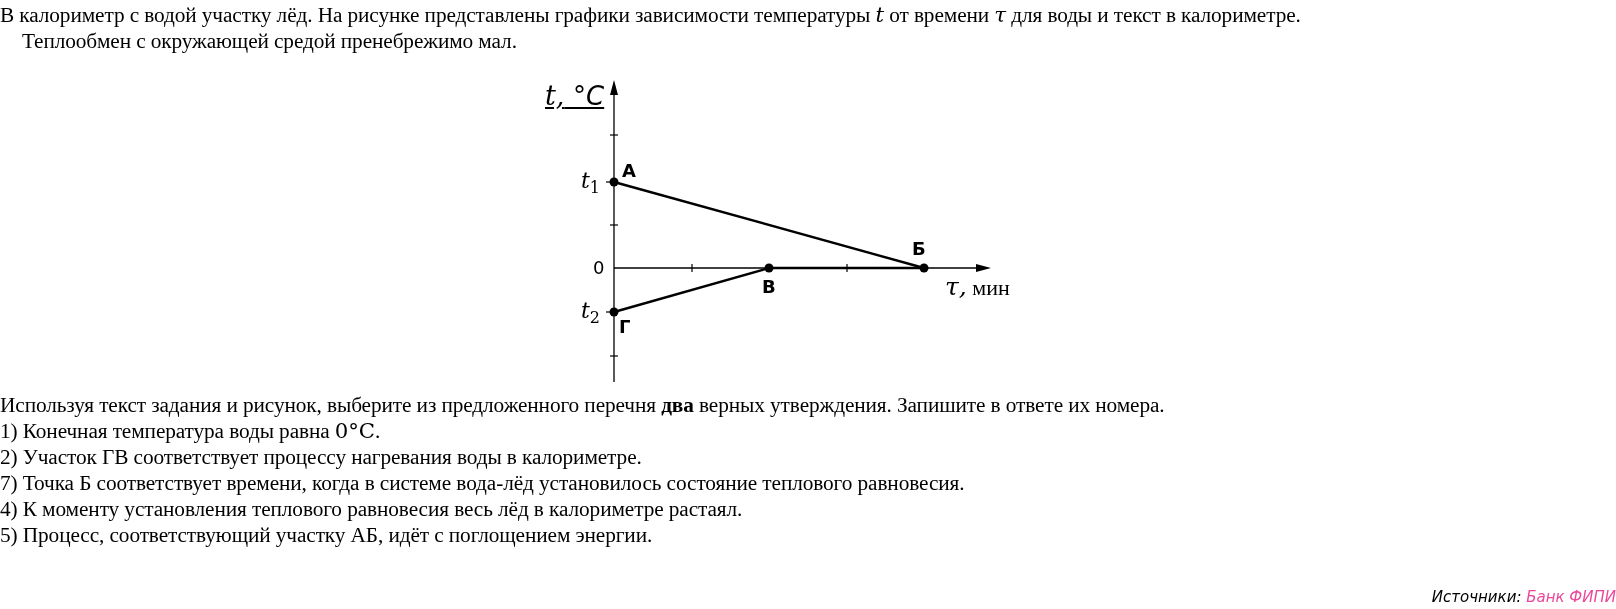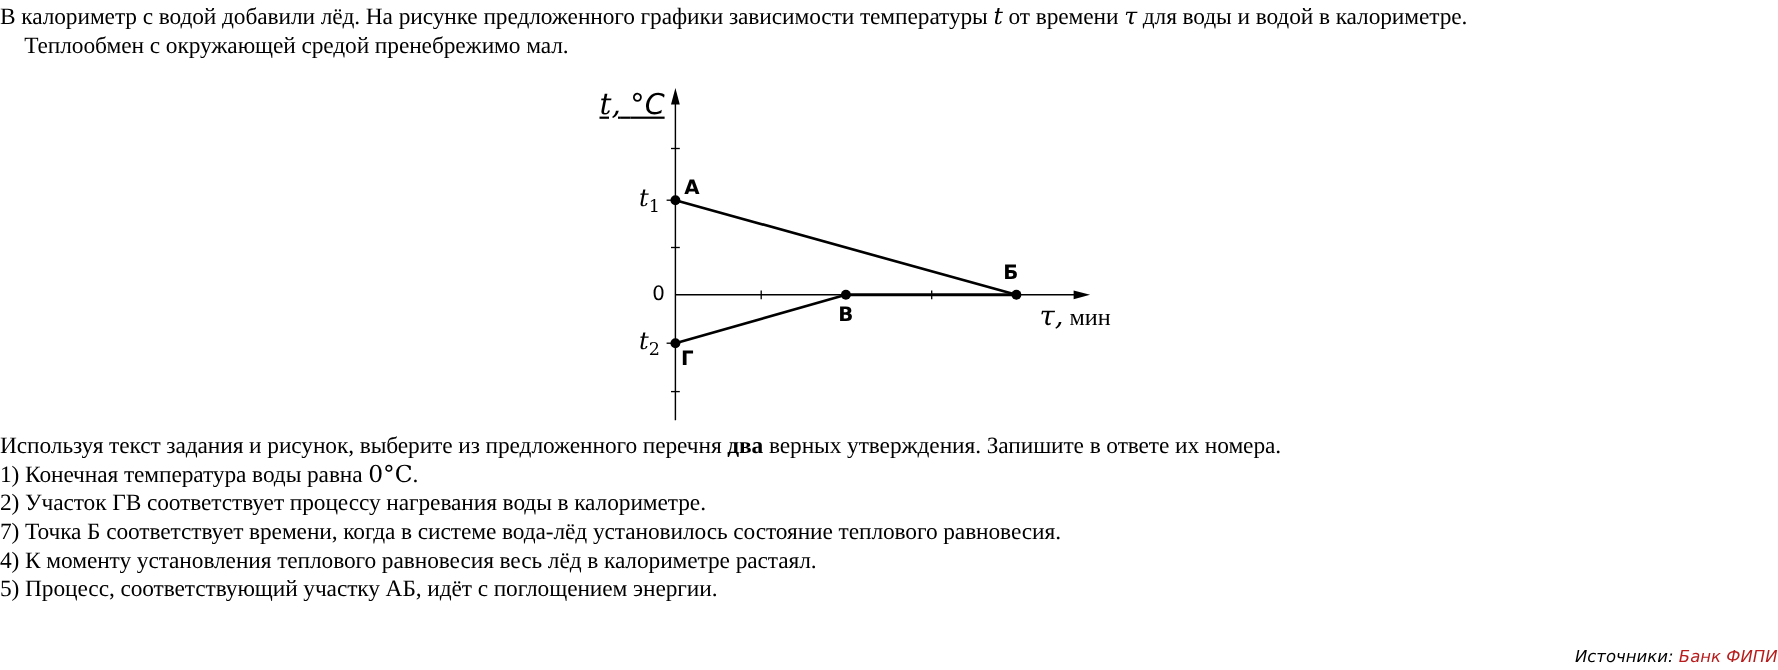--- a/index.html
+++ b/index.html
@@ -14,27 +14,27 @@
   .bold { font-weight: bold; }
   .chart { position: absolute; left: 540px; top: 70px; width: 520px; height: 330px; }
   .chart svg { position: absolute; left: 0; top: 0; }
   .lbl { position: absolute; white-space: nowrap; }
   .math { font-family: "DejaVu Serif", serif; font-style: italic; }
   .sans { font-family: "DejaVu Sans", sans-serif; }
   .source {
     position: absolute; right: 0; top: 588px; font-family: "DejaVu Sans", sans-serif;
     font-size: 15px; font-style: italic; color: #000; white-space: nowrap;
   }
-  .source .link { color: #b91c1c; }
+  .source .link { color: #ec4899; }
 </style>
 </head>
 <body>
 
 <div class="para" style="top:2px;">
-  <span>В калориметр с водой добавили лёд. На рисунке предложенного графики зависимости температуры </span><span class="math">t</span><span> от времени </span><span class="math">τ</span><span> для воды и водой в калориметре.</span>
+  <span>В калориметр с водой участку лёд. На рисунке представлены графики зависимости температуры </span><span class="math">t</span><span> от времени </span><span class="math">τ</span><span> для воды и текст в калориметре.</span>
 </div>
 <div class="para" style="top:28px;padding-left:22px;">Теплообмен с окружающей средой пренебрежимо мал.</div>
 
 <div class="chart">
   <svg width="520" height="330" viewBox="0 0 520 330">
 
     <line x1="74" y1="312" x2="74" y2="16" stroke="#000" stroke-width="1.3"></line>
     <polygon points="74,10 70,25 78,25" fill="#000"></polygon>
     <line x1="74" y1="198" x2="444" y2="198" stroke="#000" stroke-width="1.3"></line>
     <polygon points="451,198 436,194 436,202" fill="#000"></polygon>

